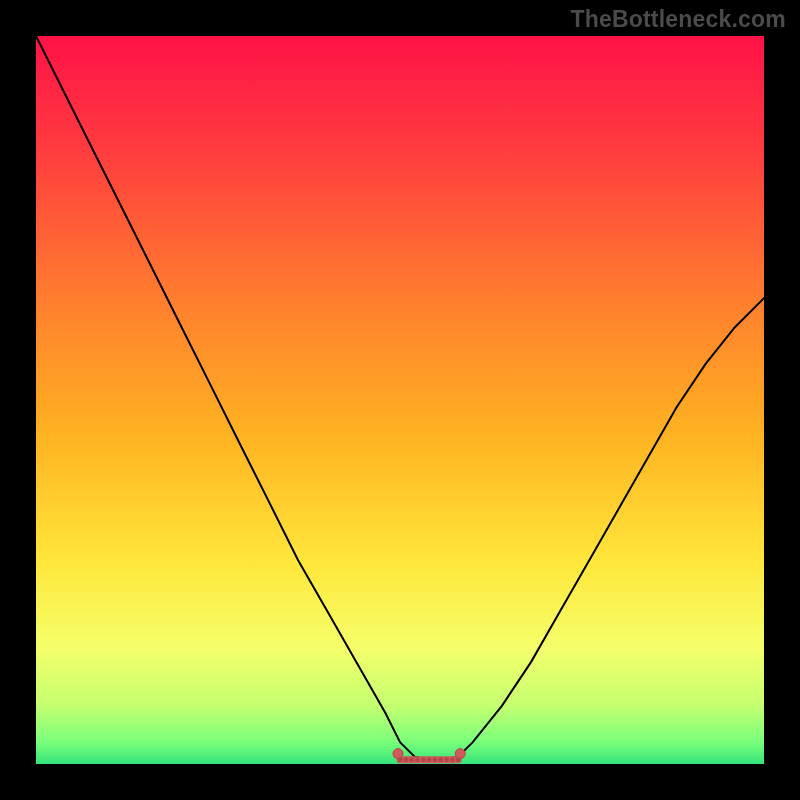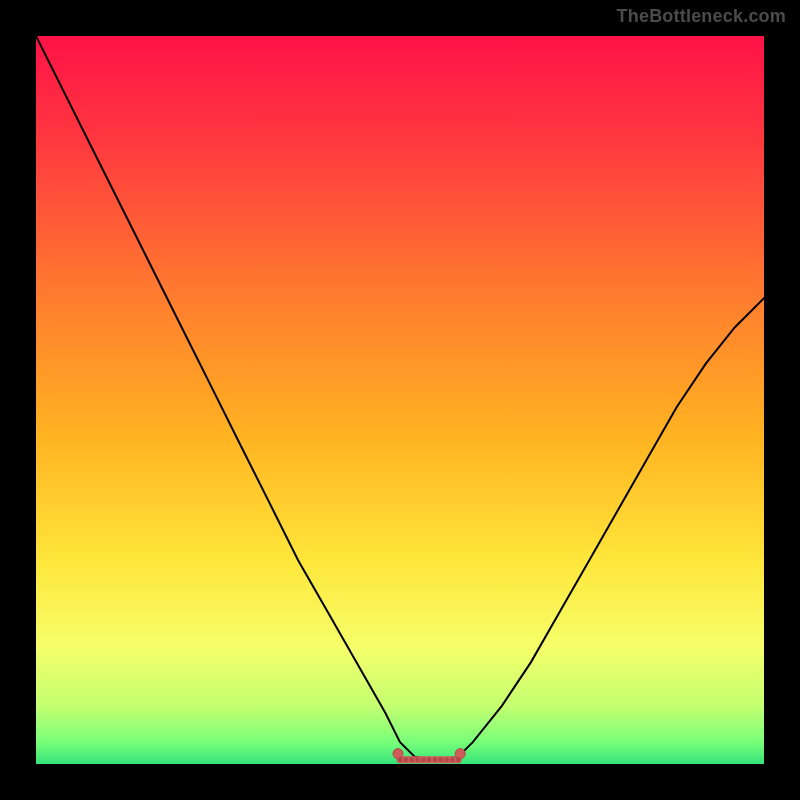--- a/index.html
+++ b/index.html
@@ -15,21 +15,21 @@
     position: relative;
     width: 800px;
     height: 800px;
     background: #000000;
   }
   .attribution {
     position: absolute;
     top: 6px;
     right: 14px;
     color: #4b4b4b;
-    font-size: 18px;
+    font-size: 23px;
     font-weight: 600;
     letter-spacing: 0.2px;
   }
   svg {
     position: absolute;
     left: 0;
     top: 0;
   }
 </style>
 </head>

